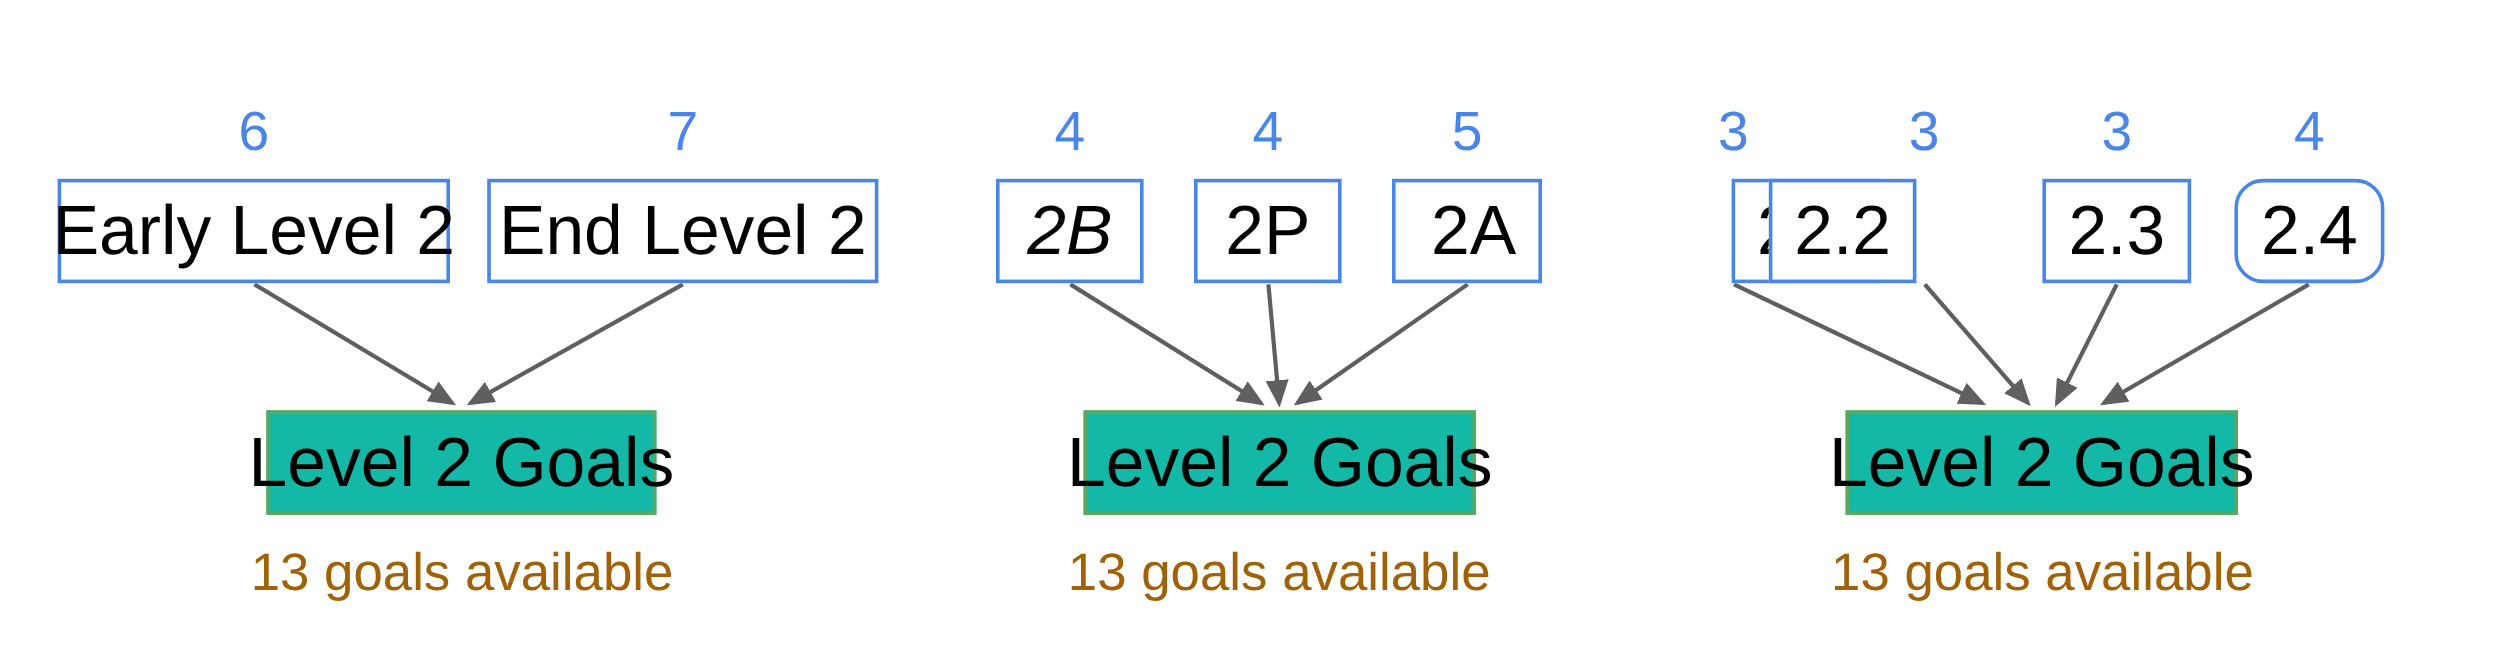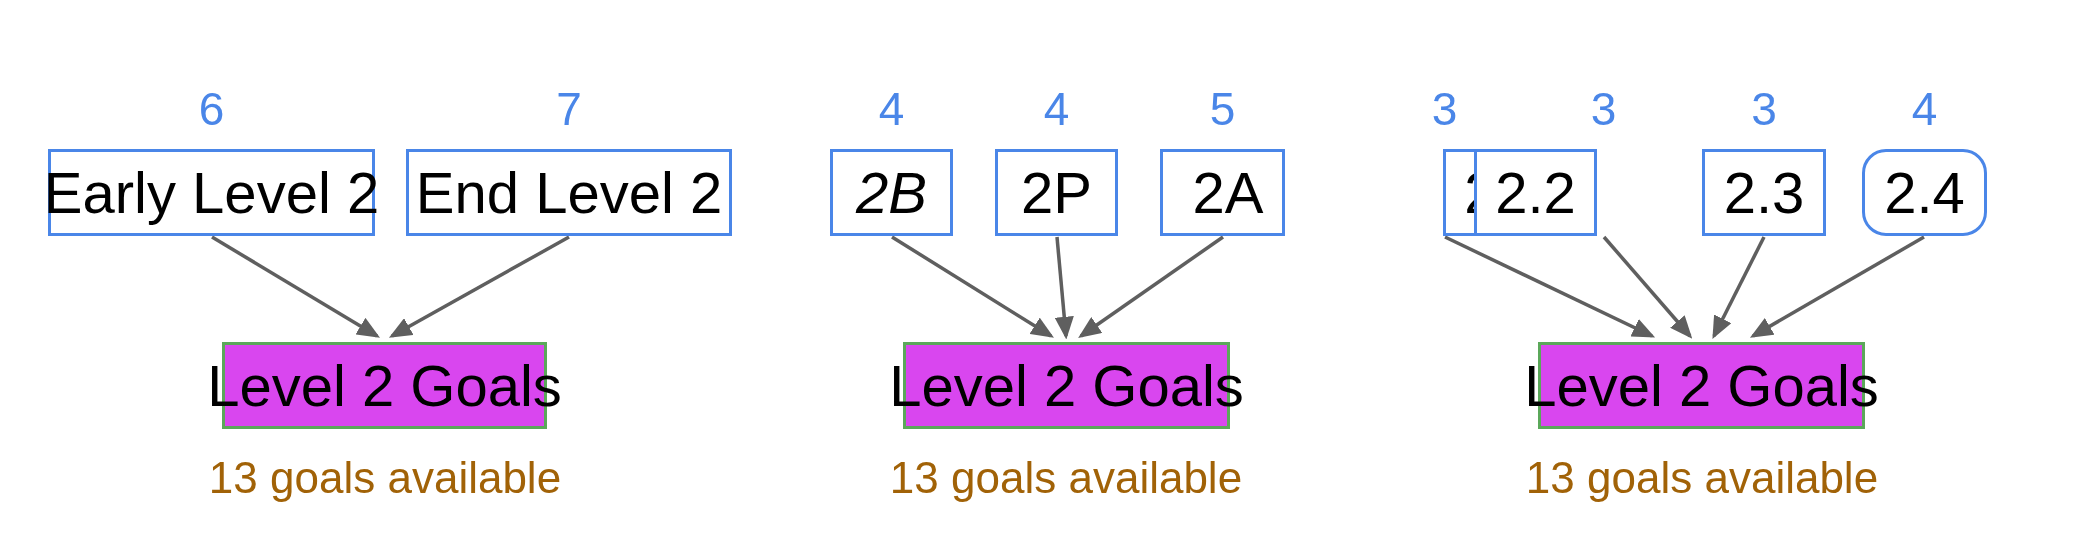--- a/index.html
+++ b/index.html
@@ -34,21 +34,21 @@
     display: flex;
     align-items: center;
     justify-content: center;
   }
   .tgtbox {
     position: absolute;
     top: 342px;
     height: 87px;
     box-sizing: border-box;
     border: 3px solid #5ba85a;
-    background: #d946ef;
+    background: #14b8a6;
     display: flex;
     align-items: center;
     justify-content: center;
   }
   .boxlabel {
     font-size: 58px;
     color: #000000;
     white-space: nowrap;
   }
   .caption {

